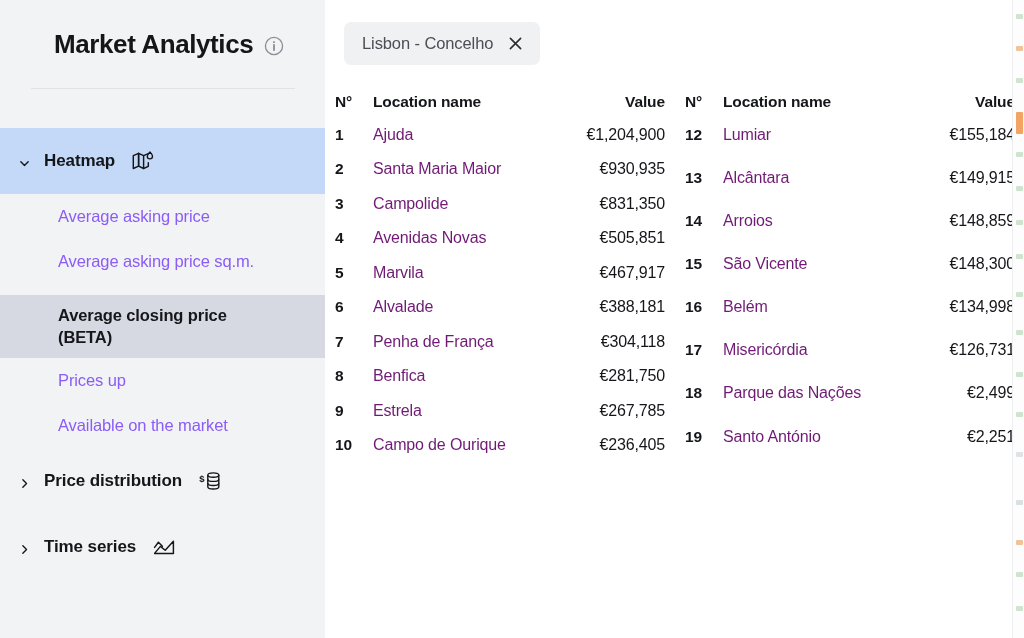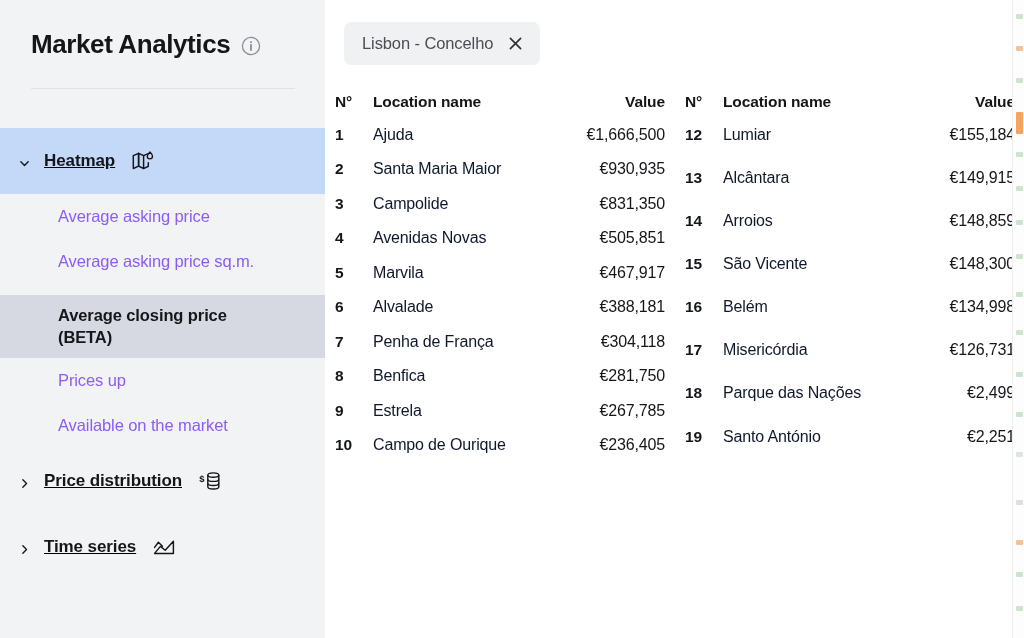--- a/index.html
+++ b/index.html
@@ -34,20 +34,21 @@
 
   .sidebar-header {
     padding: 30px 30px 0 31px;
     background: #f2f3f5;
   }
 
   .title-row {
     display: flex;
     align-items: center;
     gap: 11px;
+    margin-left: 23px;
   }
 
   .page-title {
     font-size: 26px;
     font-weight: 700;
     color: #15161a;
     letter-spacing: -0.4px;
     line-height: 1.15;
     white-space: nowrap;
   }
@@ -73,21 +74,20 @@
 
   
   .group {
     display: flex;
     align-items: center;
     gap: 14px;
     padding: 0 0 0 40px;
     height: 66px;
     cursor: pointer;
     user-select: none;
-    text-decoration: underline;
   }
 
   .group.expanded {
     background: #c3d9f7;
   }
 
   .chev {
     width: 11px;
     height: 11px;
     flex: 0 0 11px;
@@ -203,21 +203,21 @@
     font-size: 15.5px;
     font-weight: 700;
     color: #15161a;
     padding: 0 0 14px 0;
     vertical-align: bottom;
     letter-spacing: -0.1px;
   }
 
   .rank-table td {
     font-size: 16px;
-    color: #0f172a;
+    color: #701a75;
     padding: 0 0 14px 0;
     vertical-align: top;
     line-height: 1.28;
     letter-spacing: -0.15px;
   }
 
   .col-n     { width: 38px; text-align: left; }
   .col-name  { width: 172px; text-align: left; padding-right: 8px !important; }
   .col-value { width: 120px; text-align: right; margin-top: 28px; }
 
@@ -365,21 +365,21 @@
           <tr>
             <th class="col-n">N°</th>
             <th class="col-name">Location name</th>
             <th class="col-value">Value</th>
           </tr>
         </thead>
         <tbody>
           <tr>
             <td class="col-n">1</td>
             <td class="col-name">Ajuda</td>
-            <td class="col-value">€1,666,500</td>
+            <td class="col-value">€1,204,900</td>
           </tr>
           <tr>
             <td class="col-n">2</td>
             <td class="col-name">Santa Maria Maior</td>
             <td class="col-value">€930,935</td>
           </tr>
           <tr>
             <td class="col-n">3</td>
             <td class="col-name">Campolide</td>
             <td class="col-value">€831,350</td>

